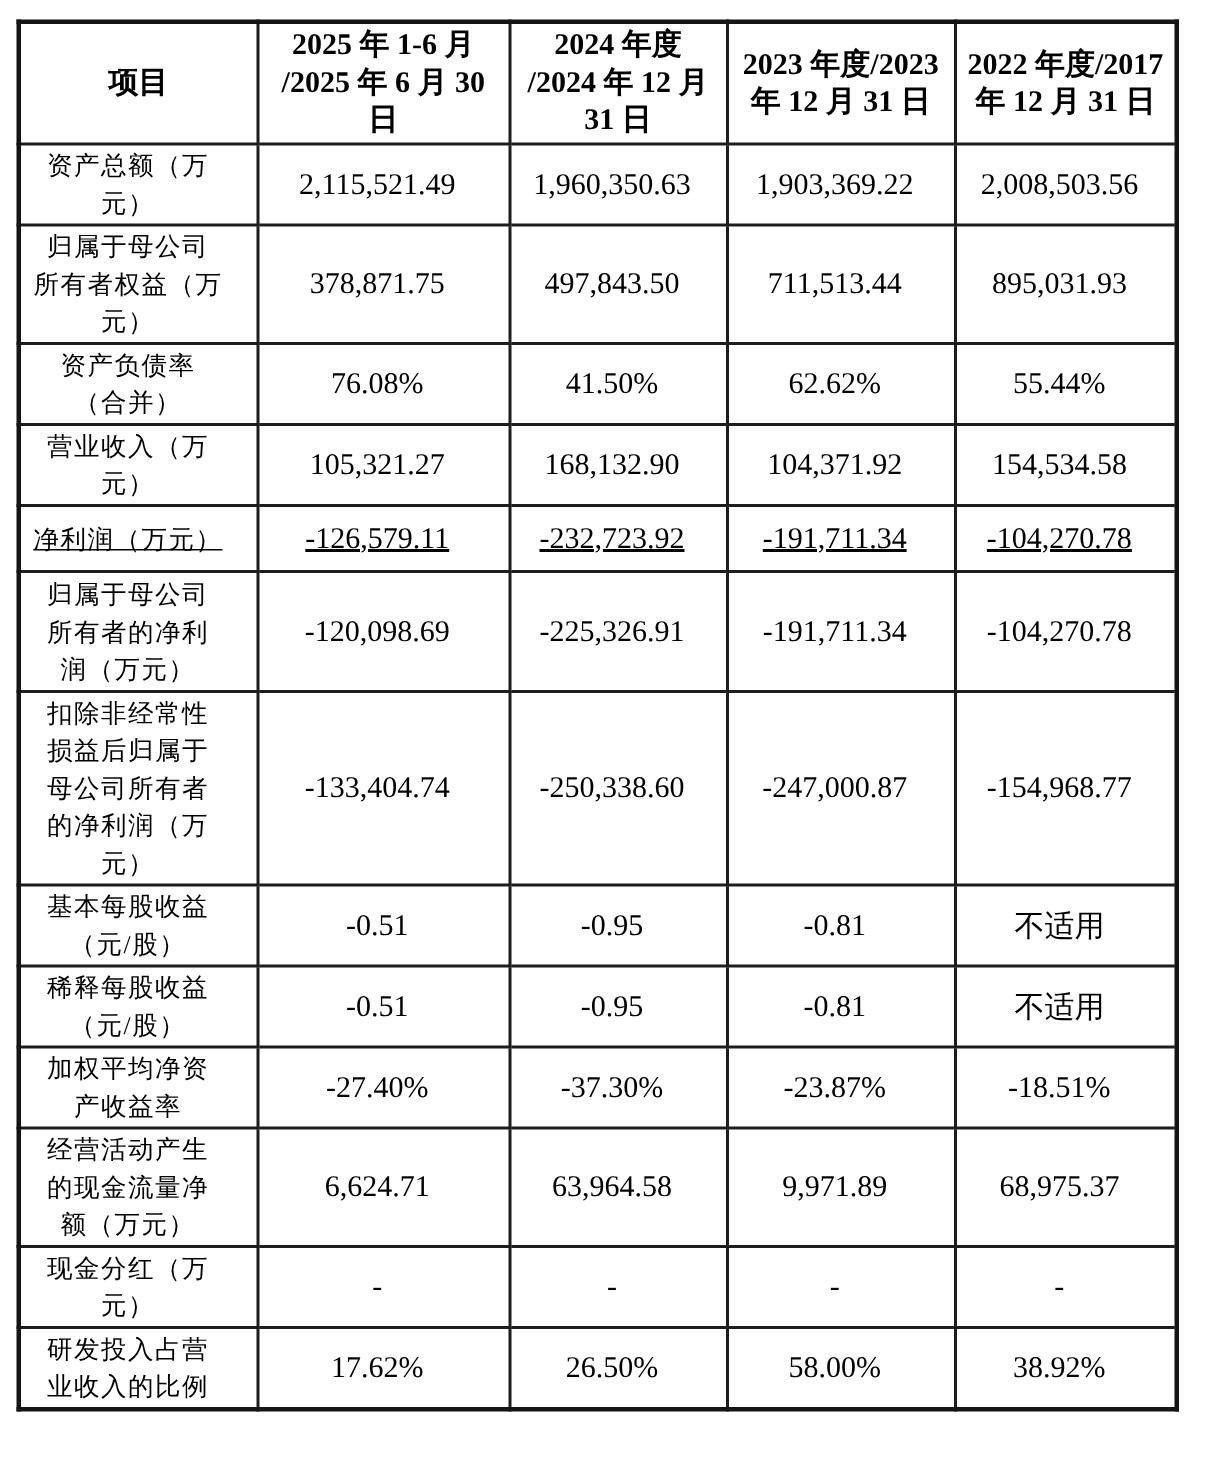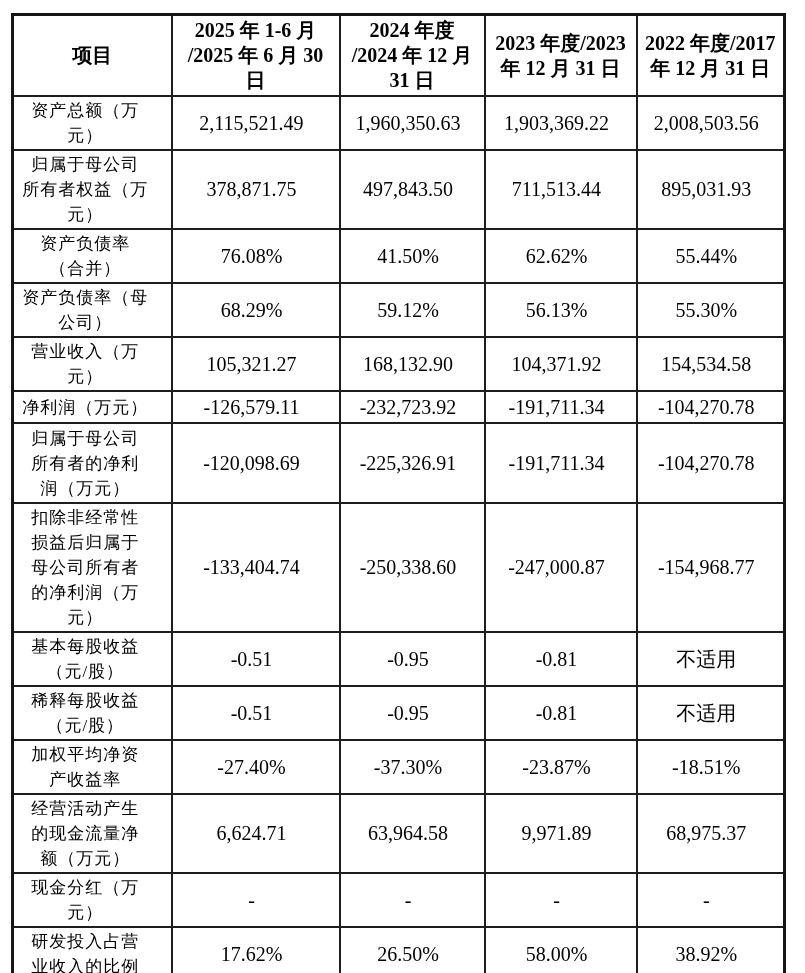--- a/index.html
+++ b/index.html
@@ -108,37 +108,29 @@
           <td class="value-cell">895,031.93</td>
         </tr>
         <tr style="height: 52px;">
           <th class="row-label">资产负债率
 （合并）</th>
           <td class="value-cell">76.08%</td>
           <td class="value-cell">41.50%</td>
           <td class="value-cell">62.62%</td>
           <td class="value-cell">55.44%</td>
         </tr>
-        <tr style="height: 53px;">
-          <th class="row-label">资产负债率（母
-公司）</th>
-          <td class="value-cell">68.29%</td>
-          <td class="value-cell">59.12%</td>
-          <td class="value-cell">56.13%</td>
-          <td class="value-cell">55.30%</td>
-        </tr>
         <tr style="height: 48px;">
           <th class="row-label">营业收入（万
 元）</th>
           <td class="value-cell">105,321.27</td>
           <td class="value-cell">168,132.90</td>
           <td class="value-cell">104,371.92</td>
           <td class="value-cell">154,534.58</td>
         </tr>
-        <tr style="height: 32px;">
+        <tr style="height: 44px; text-decoration: underline;">
           <th class="row-label">净利润（万元）</th>
           <td class="value-cell">-126,579.11</td>
           <td class="value-cell">-232,723.92</td>
           <td class="value-cell">-191,711.34</td>
           <td class="value-cell">-104,270.78</td>
         </tr>
         <tr style="height: 80px;">
           <th class="row-label">归属于母公司
 所有者的净利
 润（万元）</th>

